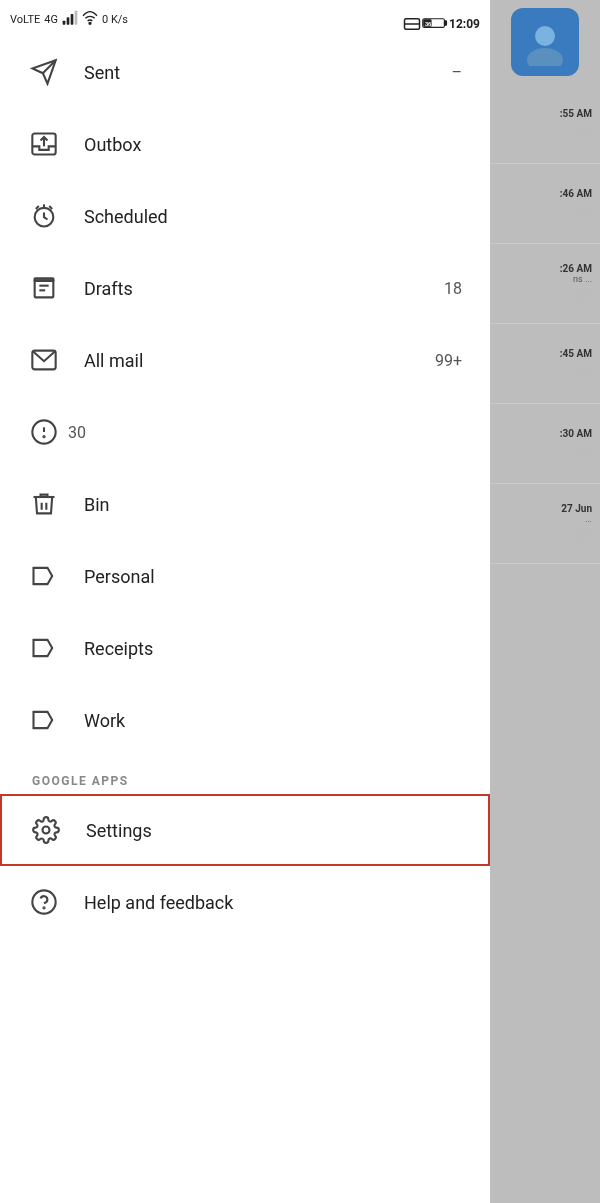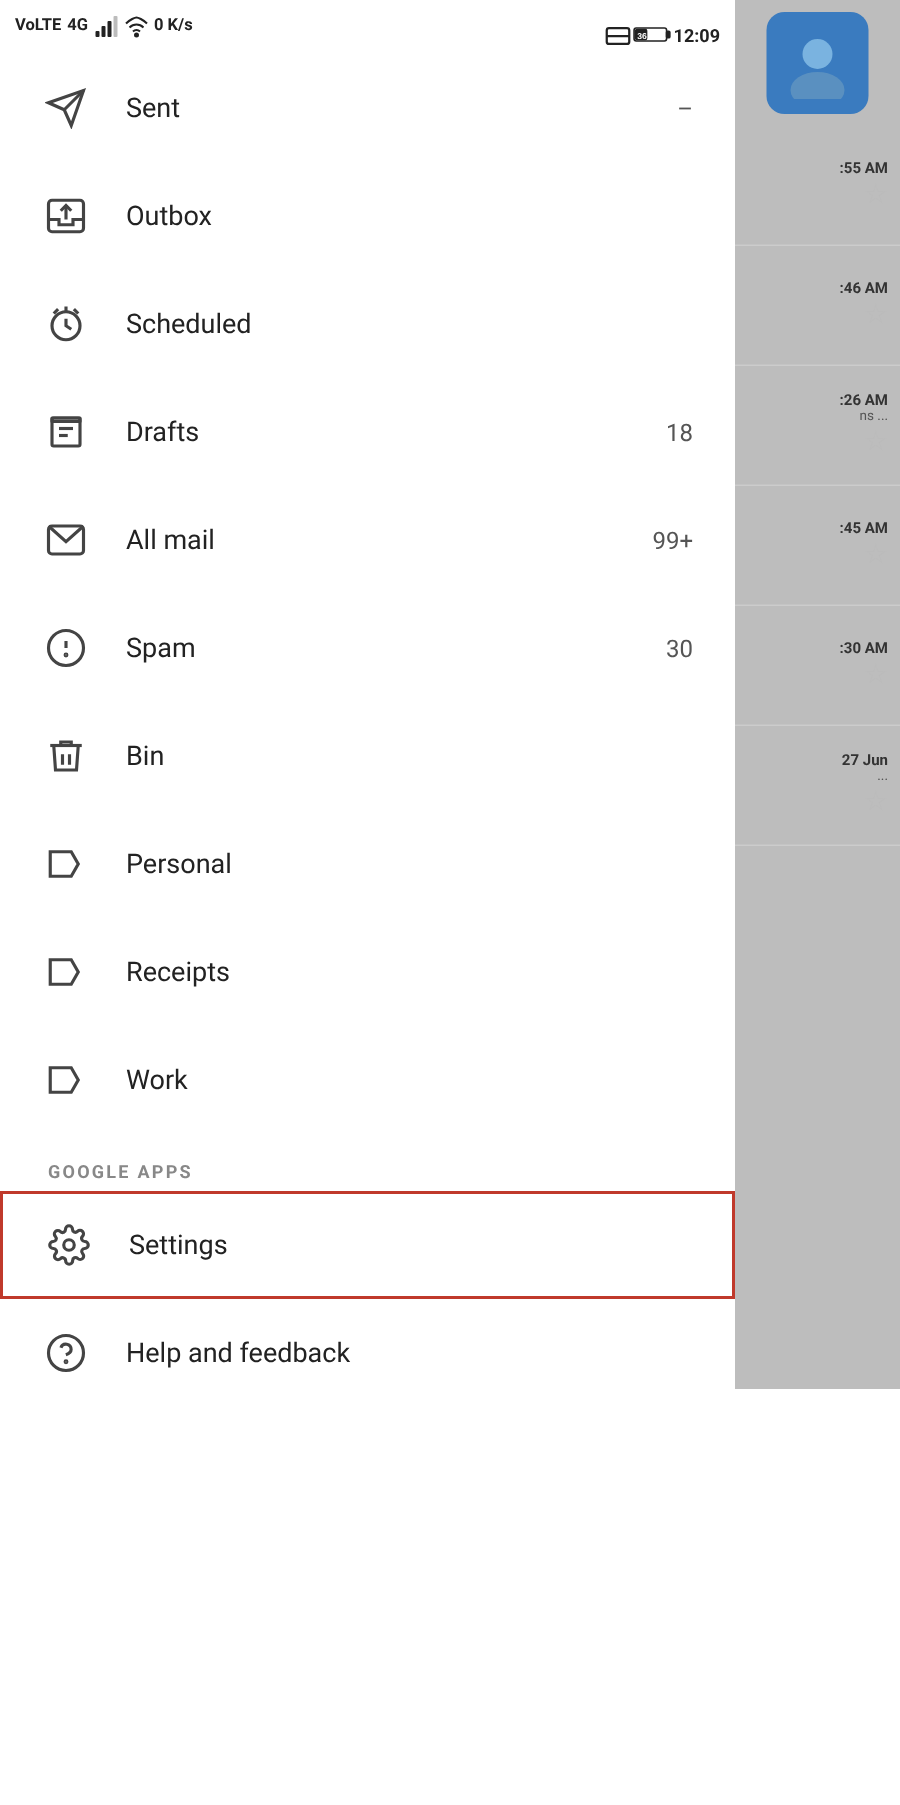--- a/index.html
+++ b/index.html
@@ -22,24 +22,24 @@
       align-items: center;
       justify-content: space-between;
       padding: 4px 10px;
       position: absolute;
       top: 0; left: 0;
       z-index: 10;
     }
 
     .status-left {
       display: flex;
-      align-items: flex-start;
+      align-items: flex-end;
       gap: 4px;
       font-size: 11px;
-      font-weight: bold;
+      font-weight: normal;
       color: #222;
     }
 
     .status-right {
       display: flex;
       align-items: center;
       gap: 1px;
       font-size: 12px;
       font-weight: bold;
       color: #222;
@@ -111,21 +111,21 @@
     .top-item .menu-label {
       font-size: 18px;
     }
 
     
     .right-panel {
       position: absolute;
       top: 0;
       left: 490px;
       width: 110px;
-      height: 926px;
+      height: 1203px;
       background: #bdbdbd;
       overflow: hidden;
     }
 
     
     .avatar-circle {
       width: 68px;
       height: 68px;
       border-radius: 12px;
       background: #3a7bbf;
@@ -274,21 +274,20 @@
     </li>
 
     <li class="menu-item">
       <div class="menu-icon">
         <svg viewBox="0 0 24 24">
           <circle cx="12" cy="12" r="10"></circle>
           <line x1="12" y1="8" x2="12" y2="12"></line>
           <circle cx="12" cy="16" r="0.5" fill="#444"></circle>
         </svg>
       </div>
-      <span class="menu-label">Spam</span>
       <span class="menu-badge">30</span>
     </li>
 
     <li class="menu-item">
       <div class="menu-icon">
         <svg viewBox="0 0 24 24">
           <polyline points="3 6 5 6 21 6"></polyline>
           <path d="M19 6l-1 14H6L5 6"></path>
           <path d="M10 11v6M14 11v6"></path>
           <path d="M9 6V4h6v2"></path>

